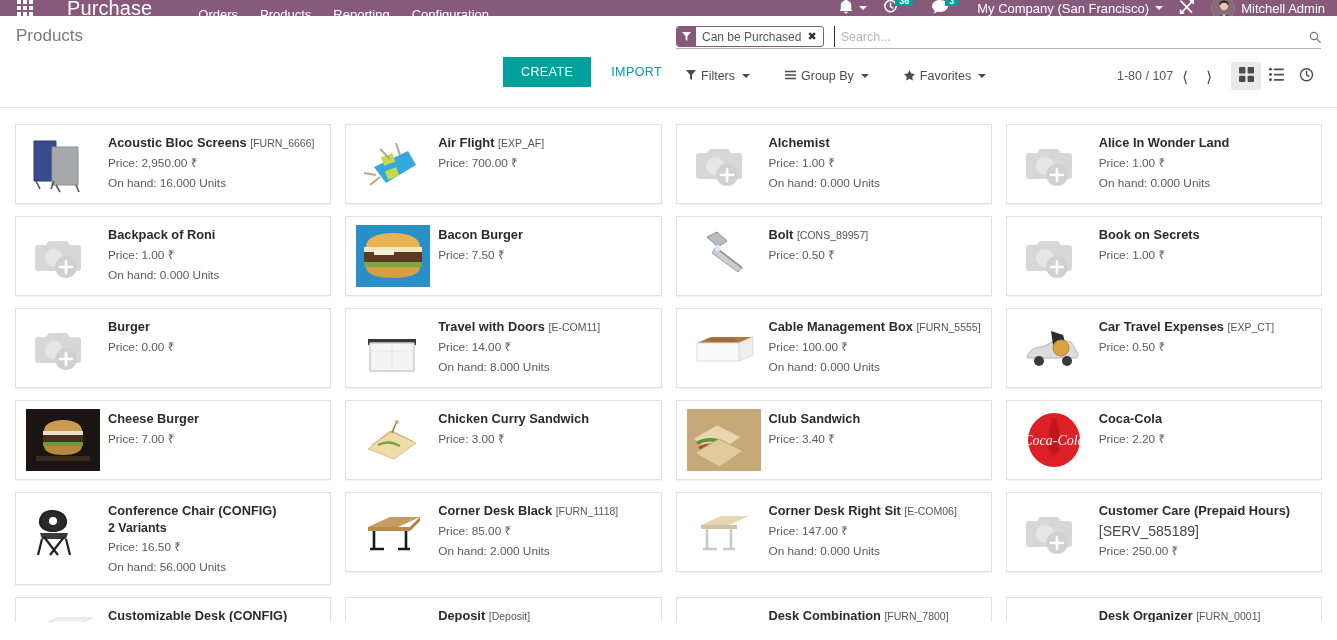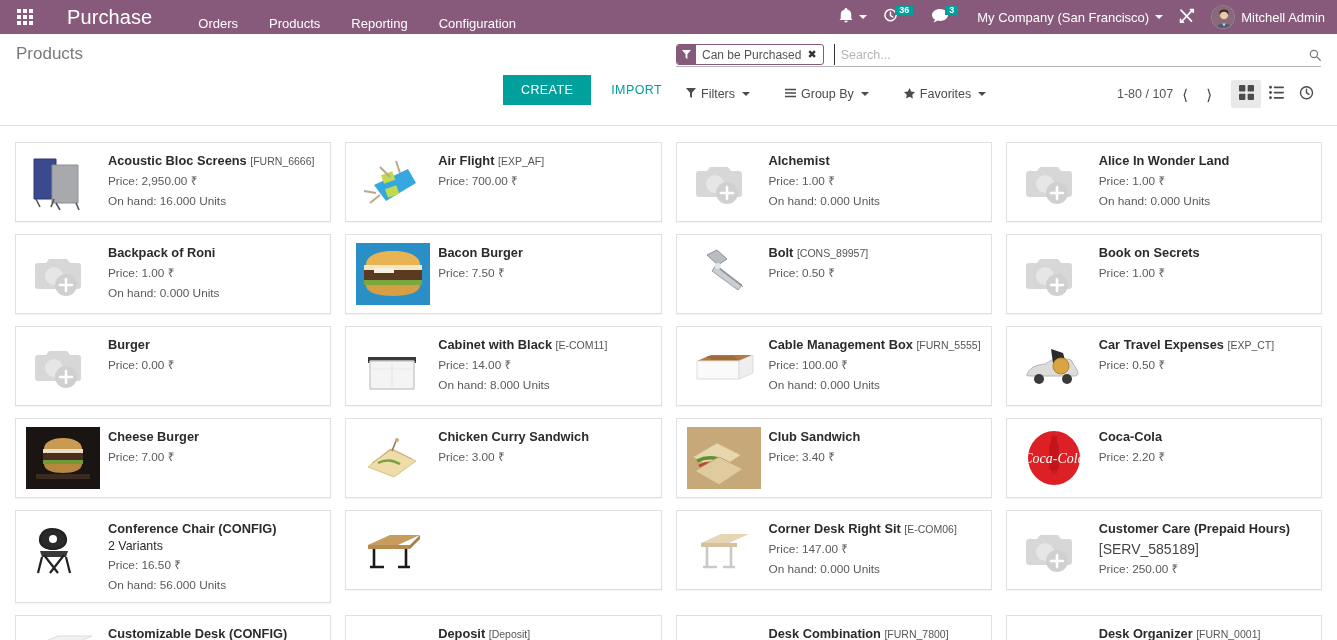--- a/index.html
+++ b/index.html
@@ -7,21 +7,21 @@
     margin: 0; padding: 0;
     width: 1337px; height: 640px;
     overflow: hidden;
     background: #ffffff;
     font-family: "Liberation Sans", sans-serif;
     -webkit-font-smoothing: antialiased;
   }
 
   
   .navbar {
-    height: 34px;
+    height: 16px;
     background: #875A7B;
     display: flex;
     align-items: center;
     color: #ffffff;
     position: relative;
     padding-left: 8px;
   }
   .apps-toggle {
     width: 34px; height: 34px;
     display: flex; align-items: center; justify-content: center;
@@ -41,21 +41,21 @@
     margin-left: 25px;
     letter-spacing: .1px;
     color: #ffffff;
     cursor: pointer;
     white-space: nowrap;
   }
   .menu-items {
     display: flex;
     align-items: center;
     margin-left: 35px;
-    gap: 9px;
+    gap: 0px;
     margin-top: 12px;
   }
   .menu-items .mi {
     font-size: 13px;
     padding: 6px 11px;
     color: #ffffff;
     cursor: pointer;
     white-space: nowrap;
   }
 
@@ -307,21 +307,21 @@
     line-height: 1.25;
   }
   .kcode {
     font-size: 10.5px;
     font-weight: normal;
     color: #555;
     white-space: nowrap;
   }
   .kvariants {
     font-size: 12.4px;
-    font-weight: normal;
+    font-weight: bold;
     color: #2b2b2b;
     margin-top: 2px;
   }
   .kline {
     font-size: 11.8px;
     color: #5a5a5a;
     margin-top: 5px;
     line-height: 1.3;
   }
   .kcode-block {
@@ -705,21 +705,21 @@
         <div class="kimg">
           <svg viewBox="0 0 74 62" width="74" height="62">
             <path d="M12 22h48v6H12z" fill="#3a3a3a"></path>
             <path d="M14 26h44v28H14z" fill="#f4f4f4" stroke="#d0d0d0"></path>
             <path d="M14 26h44v28H14z" fill="none" stroke="#ccc"></path>
             <path d="M36 28v24" stroke="#e2e2e2"></path>
             <path d="M16 34h40" stroke="#e8e8e8"></path>
           </svg>
         </div>
         <div class="kbody">
-          <div class="ktitle"><span>Cabinet with Black</span> <span class="kcode">[E-COM11]</span></div>
+          <div class="ktitle"><span>Travel with Doors</span> <span class="kcode">[E-COM11]</span></div>
           <div class="kline">Price: 14.00 ₹</div>
           <div class="kline">On hand: 8.000 Units</div>
         </div>
       </div>
     </div>
     <div class="kcard">
       <div class="kcard-inner">
         <div class="kimg">
           <svg viewBox="0 0 74 62" width="74" height="62">
             <path d="M10 26l14-6h42l-14 6z" fill="#b07b43"></path>
@@ -850,20 +850,25 @@
         <div class="kimg">
           <svg viewBox="0 0 74 62" width="74" height="62">
             <path d="M12 26l22-10h30l-22 10z" fill="#c79c5e"></path>
             <path d="M12 26h42v4H12z" fill="#b58b4f"></path>
             <path d="M54 26l10-10v4l-10 10z" fill="#a87f45"></path>
             <g stroke="#1a1a1a" stroke-width="2.6" fill="none">
               <path d="M18 30v18h10M50 30v18h-8M20 48h-6M48 48h6"></path>
             </g>
           </svg>
         </div>
+        <div class="kbody">
+          <div class="ktitle"><span>Corner Desk Black</span> <span class="kcode">[FURN_1118]</span></div>
+          <div class="kline">Price: 85.00 ₹</div>
+          <div class="kline">On hand: 2.000 Units</div>
+        </div>
       </div>
     </div>
     <div class="kcard">
       <div class="kcard-inner">
         <div class="kimg">
           <svg viewBox="0 0 74 62" width="74" height="62">
             <path d="M14 24l20-9h28l-20 9z" fill="#e6d6b6"></path>
             <path d="M14 24h36v4H14z" fill="#d4c29e"></path>
             <g stroke="#c9c9c9" stroke-width="2.6" fill="none">
               <path d="M20 28v20h10M44 28v20h-8M22 48h-6M42 48h6"></path>

